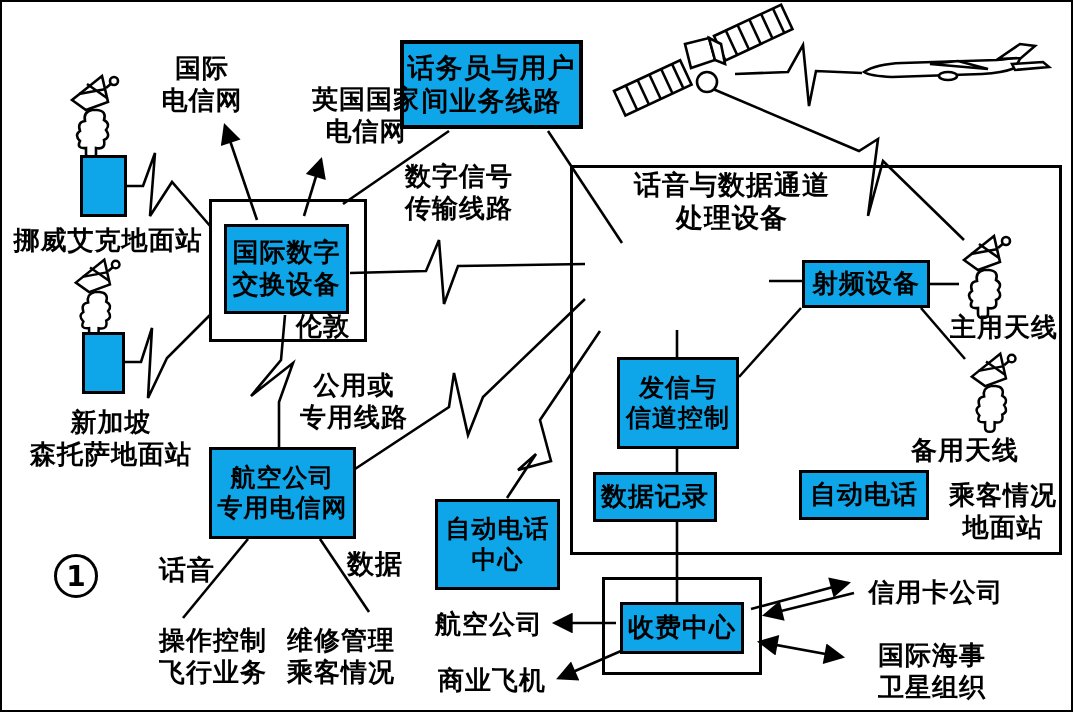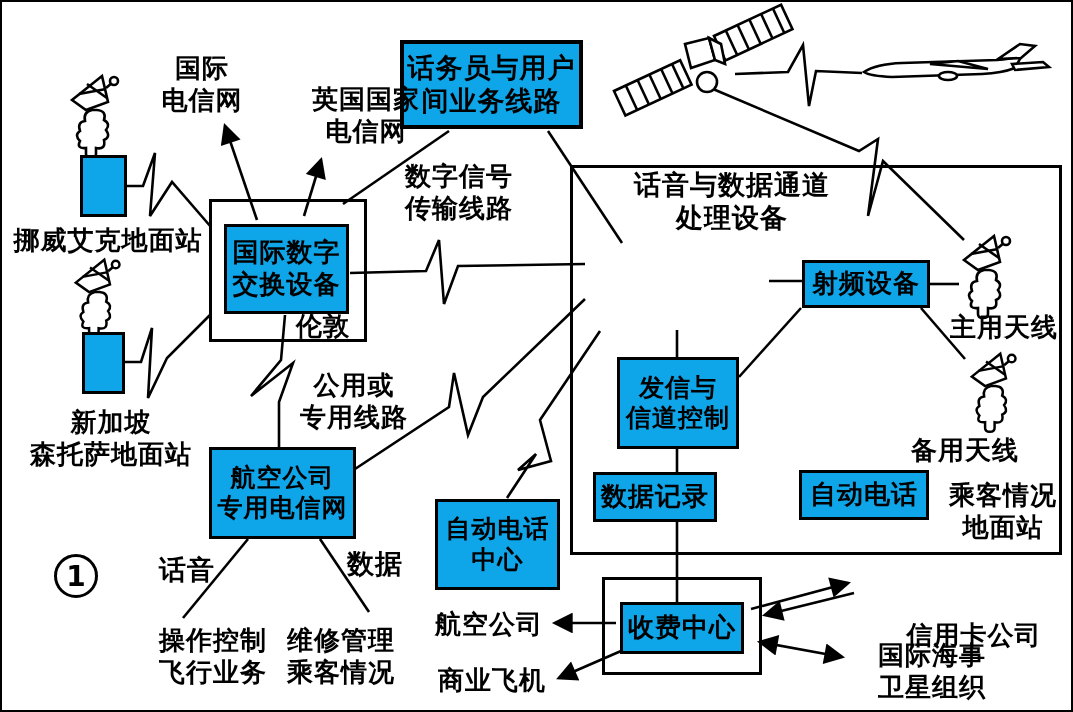--- a/index.html
+++ b/index.html
@@ -192,19 +192,19 @@
   <div class="lbl" style="left:148px;top:618px;width:126px;height:72px;">操作控制
 飞行业务</div>
   <div class="lbl" style="left:278px;top:618px;width:122px;height:72px;">维修管理
 乘客情况</div>
   <div class="lbl" style="left:428px;top:606px;width:118px;height:32px;">航空公司</div>
   <div class="lbl" style="left:430px;top:660px;width:120px;height:36px;">商业飞机</div>
   <div class="lbl" style="left:944px;top:310px;width:116px;height:30px;">主用天线</div>
   <div class="lbl" style="left:901px;top:433px;width:124px;height:30px;text-align:center;">备用天线</div>
   <div class="lbl" style="left:940px;top:476px;width:122px;height:66px;">乘客情况
 地面站</div>
-  <div class="lbl" style="left:896px;top:574px;width:152px;height:32px;margin-top:43px;">信用卡公司</div>
+  <div class="lbl" style="left:858px;top:574px;width:152px;height:32px;">信用卡公司</div>
   <div class="lbl" style="left:866px;top:634px;width:128px;height:70px;">国际海事
 卫星组织</div>
 
   <div class="circle" style="left:52px;top:552px;width:44px;height:44px;">1</div>
 
 </div>
 
 </body></html>

